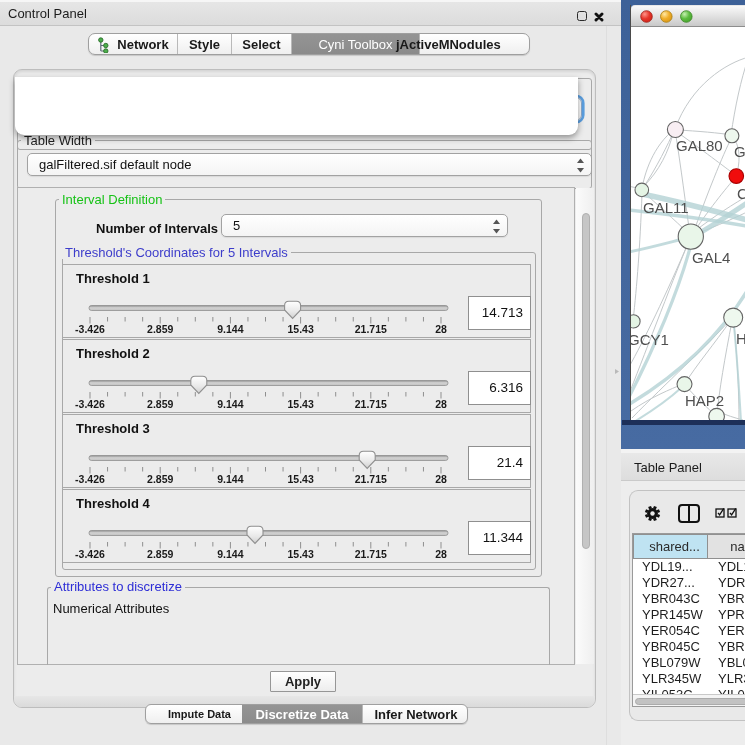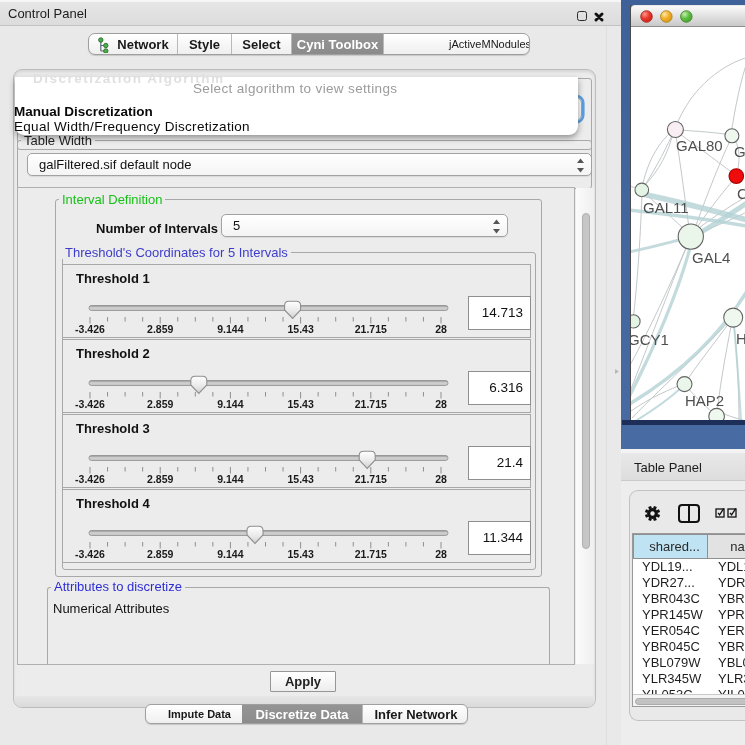--- a/index.html
+++ b/index.html
@@ -18,22 +18,22 @@
 <div class="abs" style="left:0;top:2px;width:621px;height:24px;background:linear-gradient(#e6e6e6,#dcdcdc);border-bottom:1px solid #c3c3c3"></div>
 <div class="abs" style="left:8px;top:6px;font-size:13px;color:#1c1c1c">Control Panel</div>
 <div class="abs" style="left:577px;top:11px;width:9.5px;height:9.5px;border:1.7px solid #2a2a2a;border-radius:2.5px"></div>
 <svg class="abs" style="left:594px;top:11.5px" width="10" height="10" viewBox="0 0 10 10">
       <path d="M2 2 L8 8 M8 2 L2 8" stroke="#111" stroke-width="2.9" stroke-linecap="round"></path>
     </svg>
 <div class="abs" style="left:88px;top:33px;width:442px;height:22px;border:1px solid #9f9f9f;border-radius:7px;background:linear-gradient(#ffffff,#efefef);overflow:hidden;box-shadow:0 1px 1px rgba(0,0,0,0.15)">
       <div class="abs" style="left:0px;top:0;width:89px;height:22px;color:#191919;border-right:1px solid #b9b9b9;padding-left:20px;font-size:13px;font-weight:bold;text-align:center;line-height:21px">Network</div>
       <div class="abs" style="left:89px;top:0;width:54px;height:22px;color:#191919;border-right:1px solid #b9b9b9;font-size:13px;font-weight:bold;text-align:center;line-height:21px">Style</div>
       <div class="abs" style="left:143px;top:0;width:60px;height:22px;color:#191919;border-right:1px solid #b9b9b9;font-size:13px;font-weight:bold;text-align:center;line-height:21px">Select</div>
-      <div class="abs" style="left:203px;top:0;width:92px;height:22px;background:linear-gradient(#949494,#8a8a8a);color:#fff;border-right:1px solid #b9b9b9;font-size:13px;font-weight:bold;text-align:center;line-height:21px">Cyni Toolbox</div>
-      <div class="abs" style="left:307px;top:0;width:135px;height:22px;color:#191919;font-size:11px;font-weight:normal;text-align:right;line-height:21px">jActiveMNodules</div>
+      <div class="abs" style="left:203px;top:0;width:128px;height:22px;background:linear-gradient(#949494,#8a8a8a);color:#fff;border-right:1px solid #b9b9b9;font-size:13px;font-weight:normal;text-align:center;line-height:21px">Cyni Toolbox</div>
+      <div class="abs" style="left:307px;top:0;width:135px;height:22px;color:#191919;font-size:13px;font-weight:bold;text-align:left;line-height:21px">jActiveMNodules</div>
       <svg class="abs" style="left:8px;top:2.5px" width="14" height="16" viewBox="0 0 14 16">
 <path d="M3.8 3.5 L3.8 14 M3.8 8.5 L8.6 8.5 M3.8 14 L8.6 14" stroke="#5f6b77" stroke-width="1.2" fill="none"></path>
 <circle cx="3.8" cy="3" r="2.2" fill="#4cae4c" stroke="#2d6e2d" stroke-width="0.9"></circle>
 <circle cx="8.8" cy="8.5" r="2.2" fill="#4cae4c" stroke="#2d6e2d" stroke-width="0.9"></circle>
 <circle cx="8.8" cy="14" r="2.2" fill="#4cae4c" stroke="#2d6e2d" stroke-width="0.9"></circle>
 </svg>
     </div>
 <div class="abs" style="left:13px;top:69px;width:583px;height:639px;background:#ececec;border:1px solid #bdbdbd;border-radius:9px;box-shadow:inset 0 2px 3px rgba(0,0,0,0.10)"></div>
 <div class="abs" style="left:14px;top:696px;width:581px;height:11px;background:linear-gradient(#e7e7e7,#dadada);border-radius:0 0 8px 8px"></div>
 
@@ -378,18 +378,12 @@
       <div class="abs" style="left:85px;top:96px;width:60px;height:16px;font-size:13px;color:#1e1e1e;line-height:16px">YBL079W</div>
       <div class="abs" style="left:9px;top:112px;width:104px;height:16px;font-size:13px;color:#1e1e1e;line-height:16px">YLR345W</div>
       <div class="abs" style="left:85px;top:112px;width:60px;height:16px;font-size:13px;color:#1e1e1e;line-height:16px">YLR345W</div>
       <div class="abs" style="left:9px;top:128px;width:104px;height:16px;font-size:13px;color:#1e1e1e;line-height:16px">YIL053C</div>
       <div class="abs" style="left:85px;top:128px;width:60px;height:16px;font-size:13px;color:#1e1e1e;line-height:16px">YIL052C</div>
     </div>
 <div class="abs" style="left:633px;top:694px;width:112px;height:12px;background:#f4f4f4;border-top:1px solid #c9c9c9"></div>
 <div class="abs" style="left:635px;top:697.5px;width:115px;height:7.5px;background:#c2c2c2;border:1px solid #ababab;border-radius:4px"></div>
 
 <div class="abs" style="left:15px;top:77px;width:563px;height:58px;background:#ffffff;border-radius:0 0 9px 9px;box-shadow:0 3px 6px rgba(0,0,0,0.38);z-index:50"></div>
-<div class="abs" style="left:15px;top:77px;width:563px;height:58px;z-index:51">
-<div class="abs" style="left:18px;top:-6px;font-size:13.5px;font-weight:bold;color:#e0e0e0;letter-spacing:1.5px">Discretization Algorithm</div>
-<div class="abs" style="left:178px;top:4px;font-size:13.5px;color:#9b9b9b;letter-spacing:0.35px">Select algorithm to view settings</div>
-<div class="abs" style="left:-1px;top:27px;font-size:13.5px;font-weight:bold;color:#0a0a0a">Manual Discretization</div>
-<div class="abs" style="left:-1px;top:42px;font-size:13.5px;color:#0a0a0a;letter-spacing:0.3px">Equal Width/Frequency Discretization</div>
-</div>
 </div>
 </body></html>

